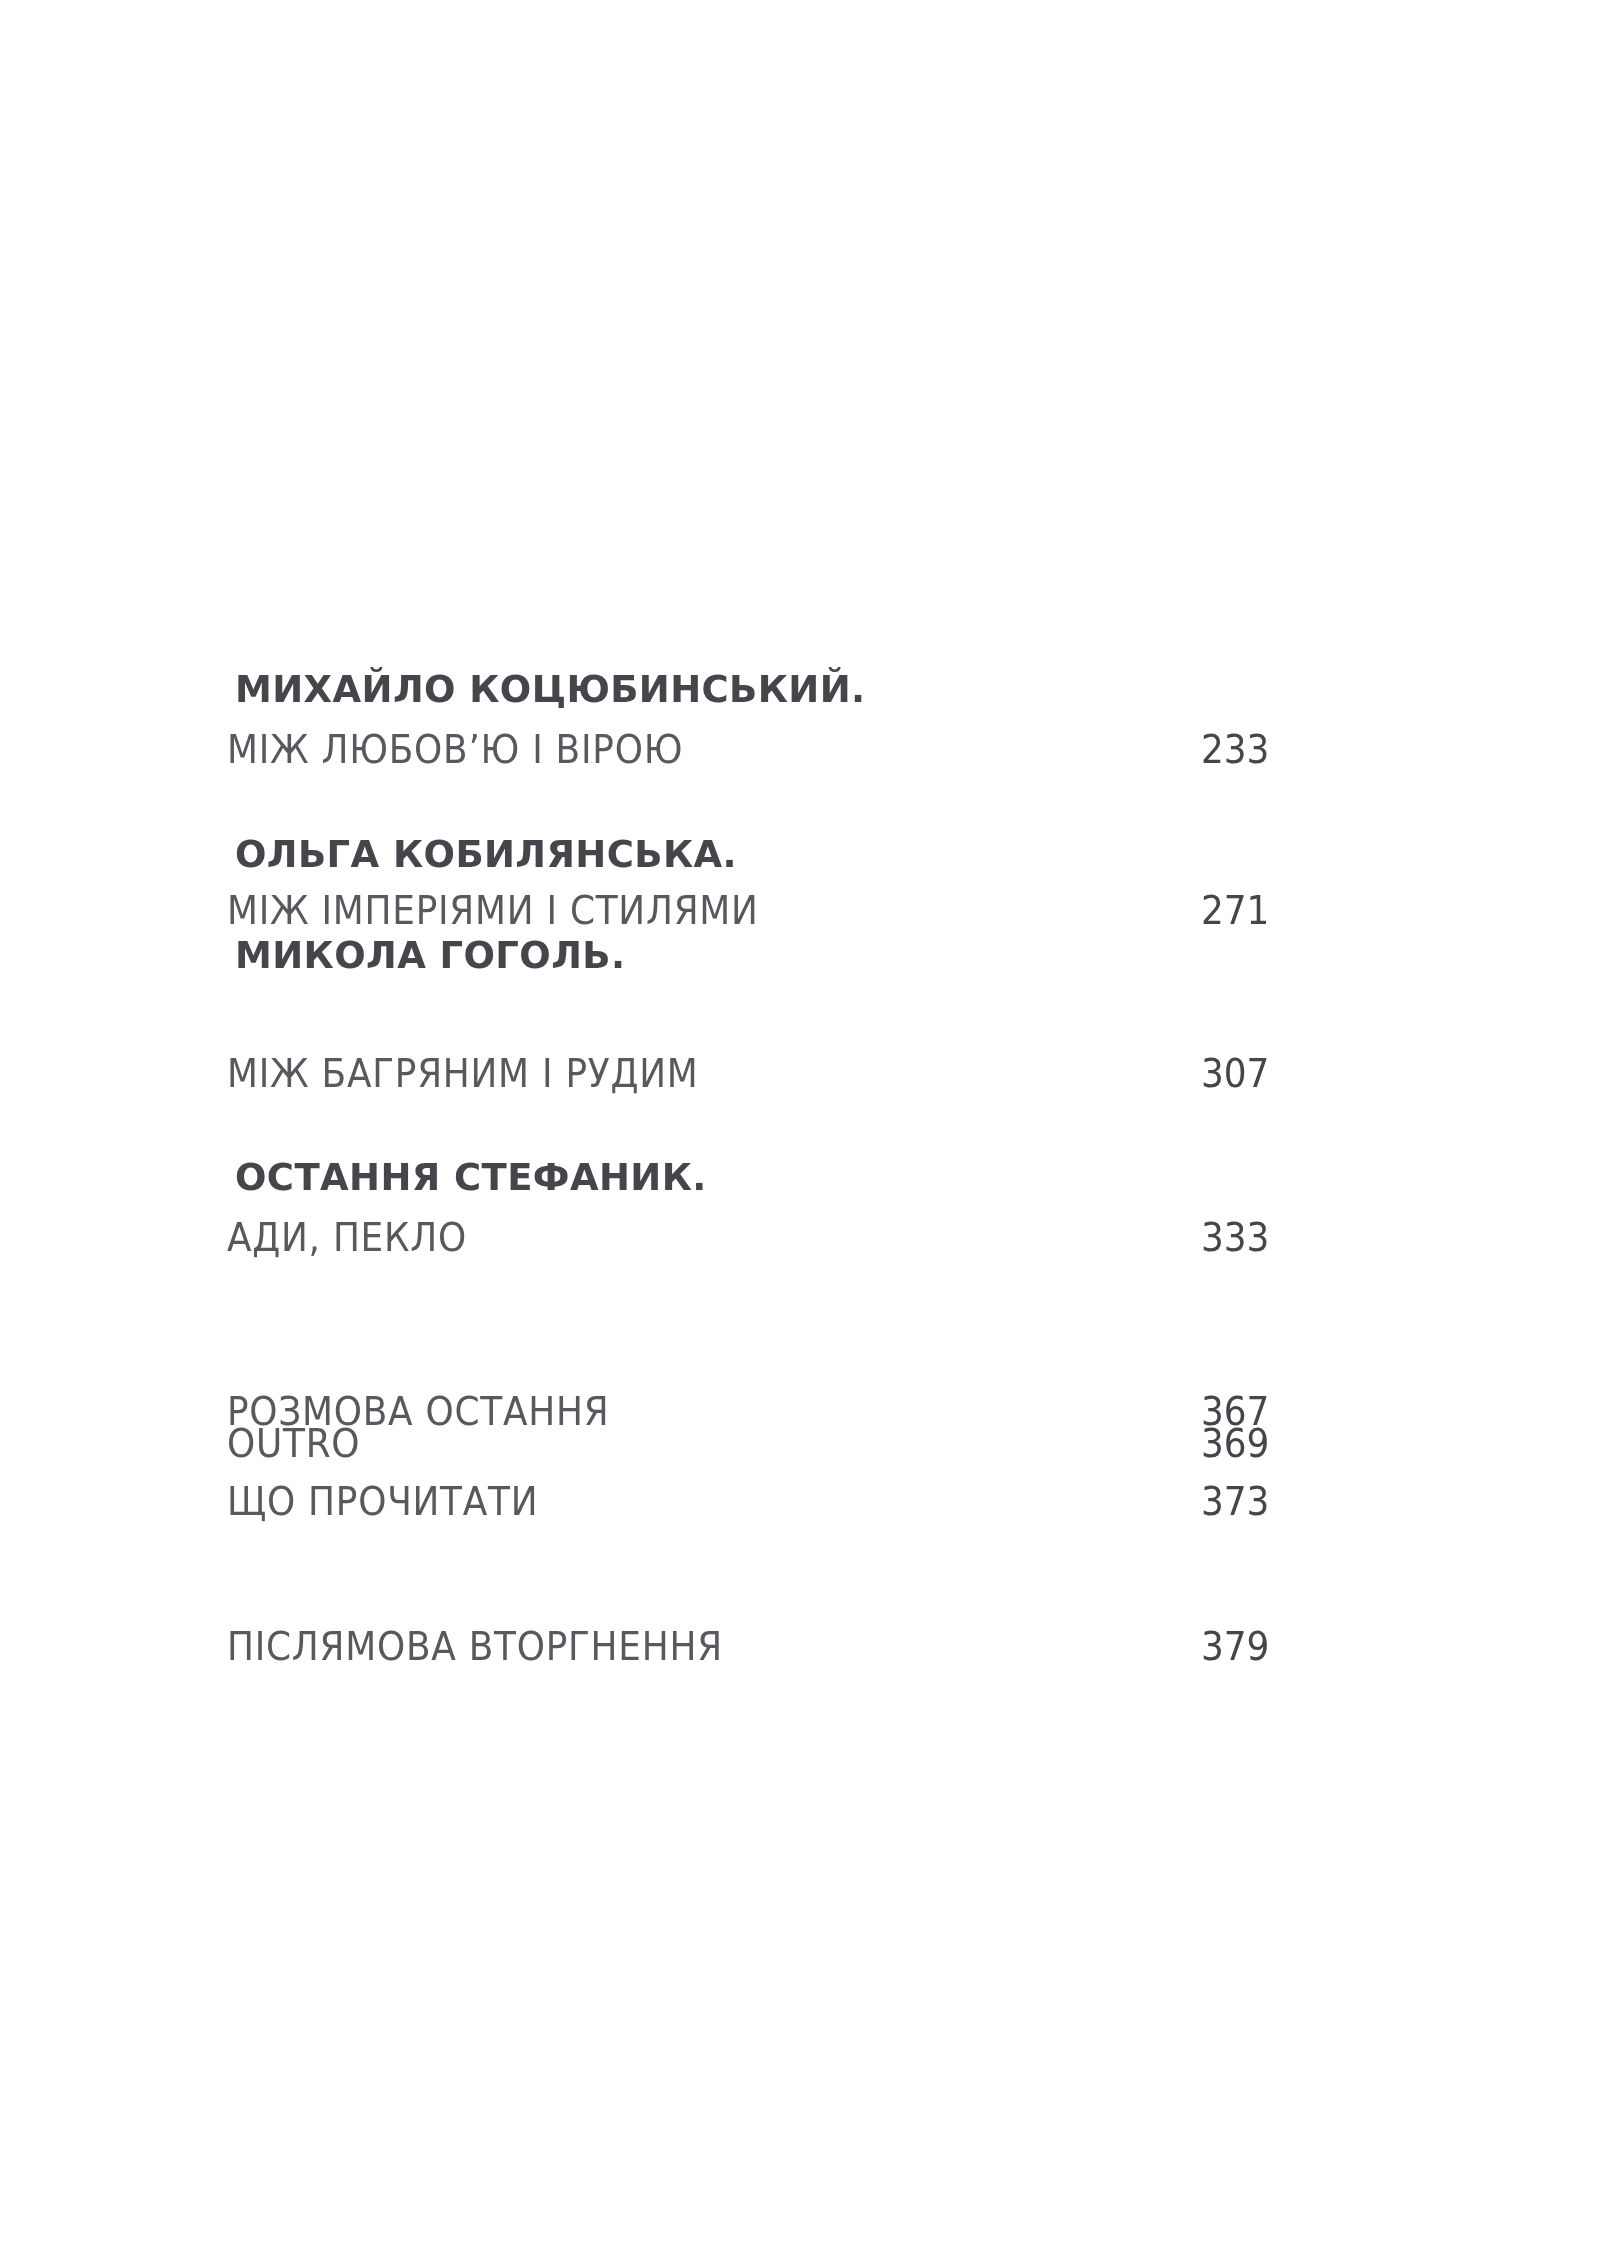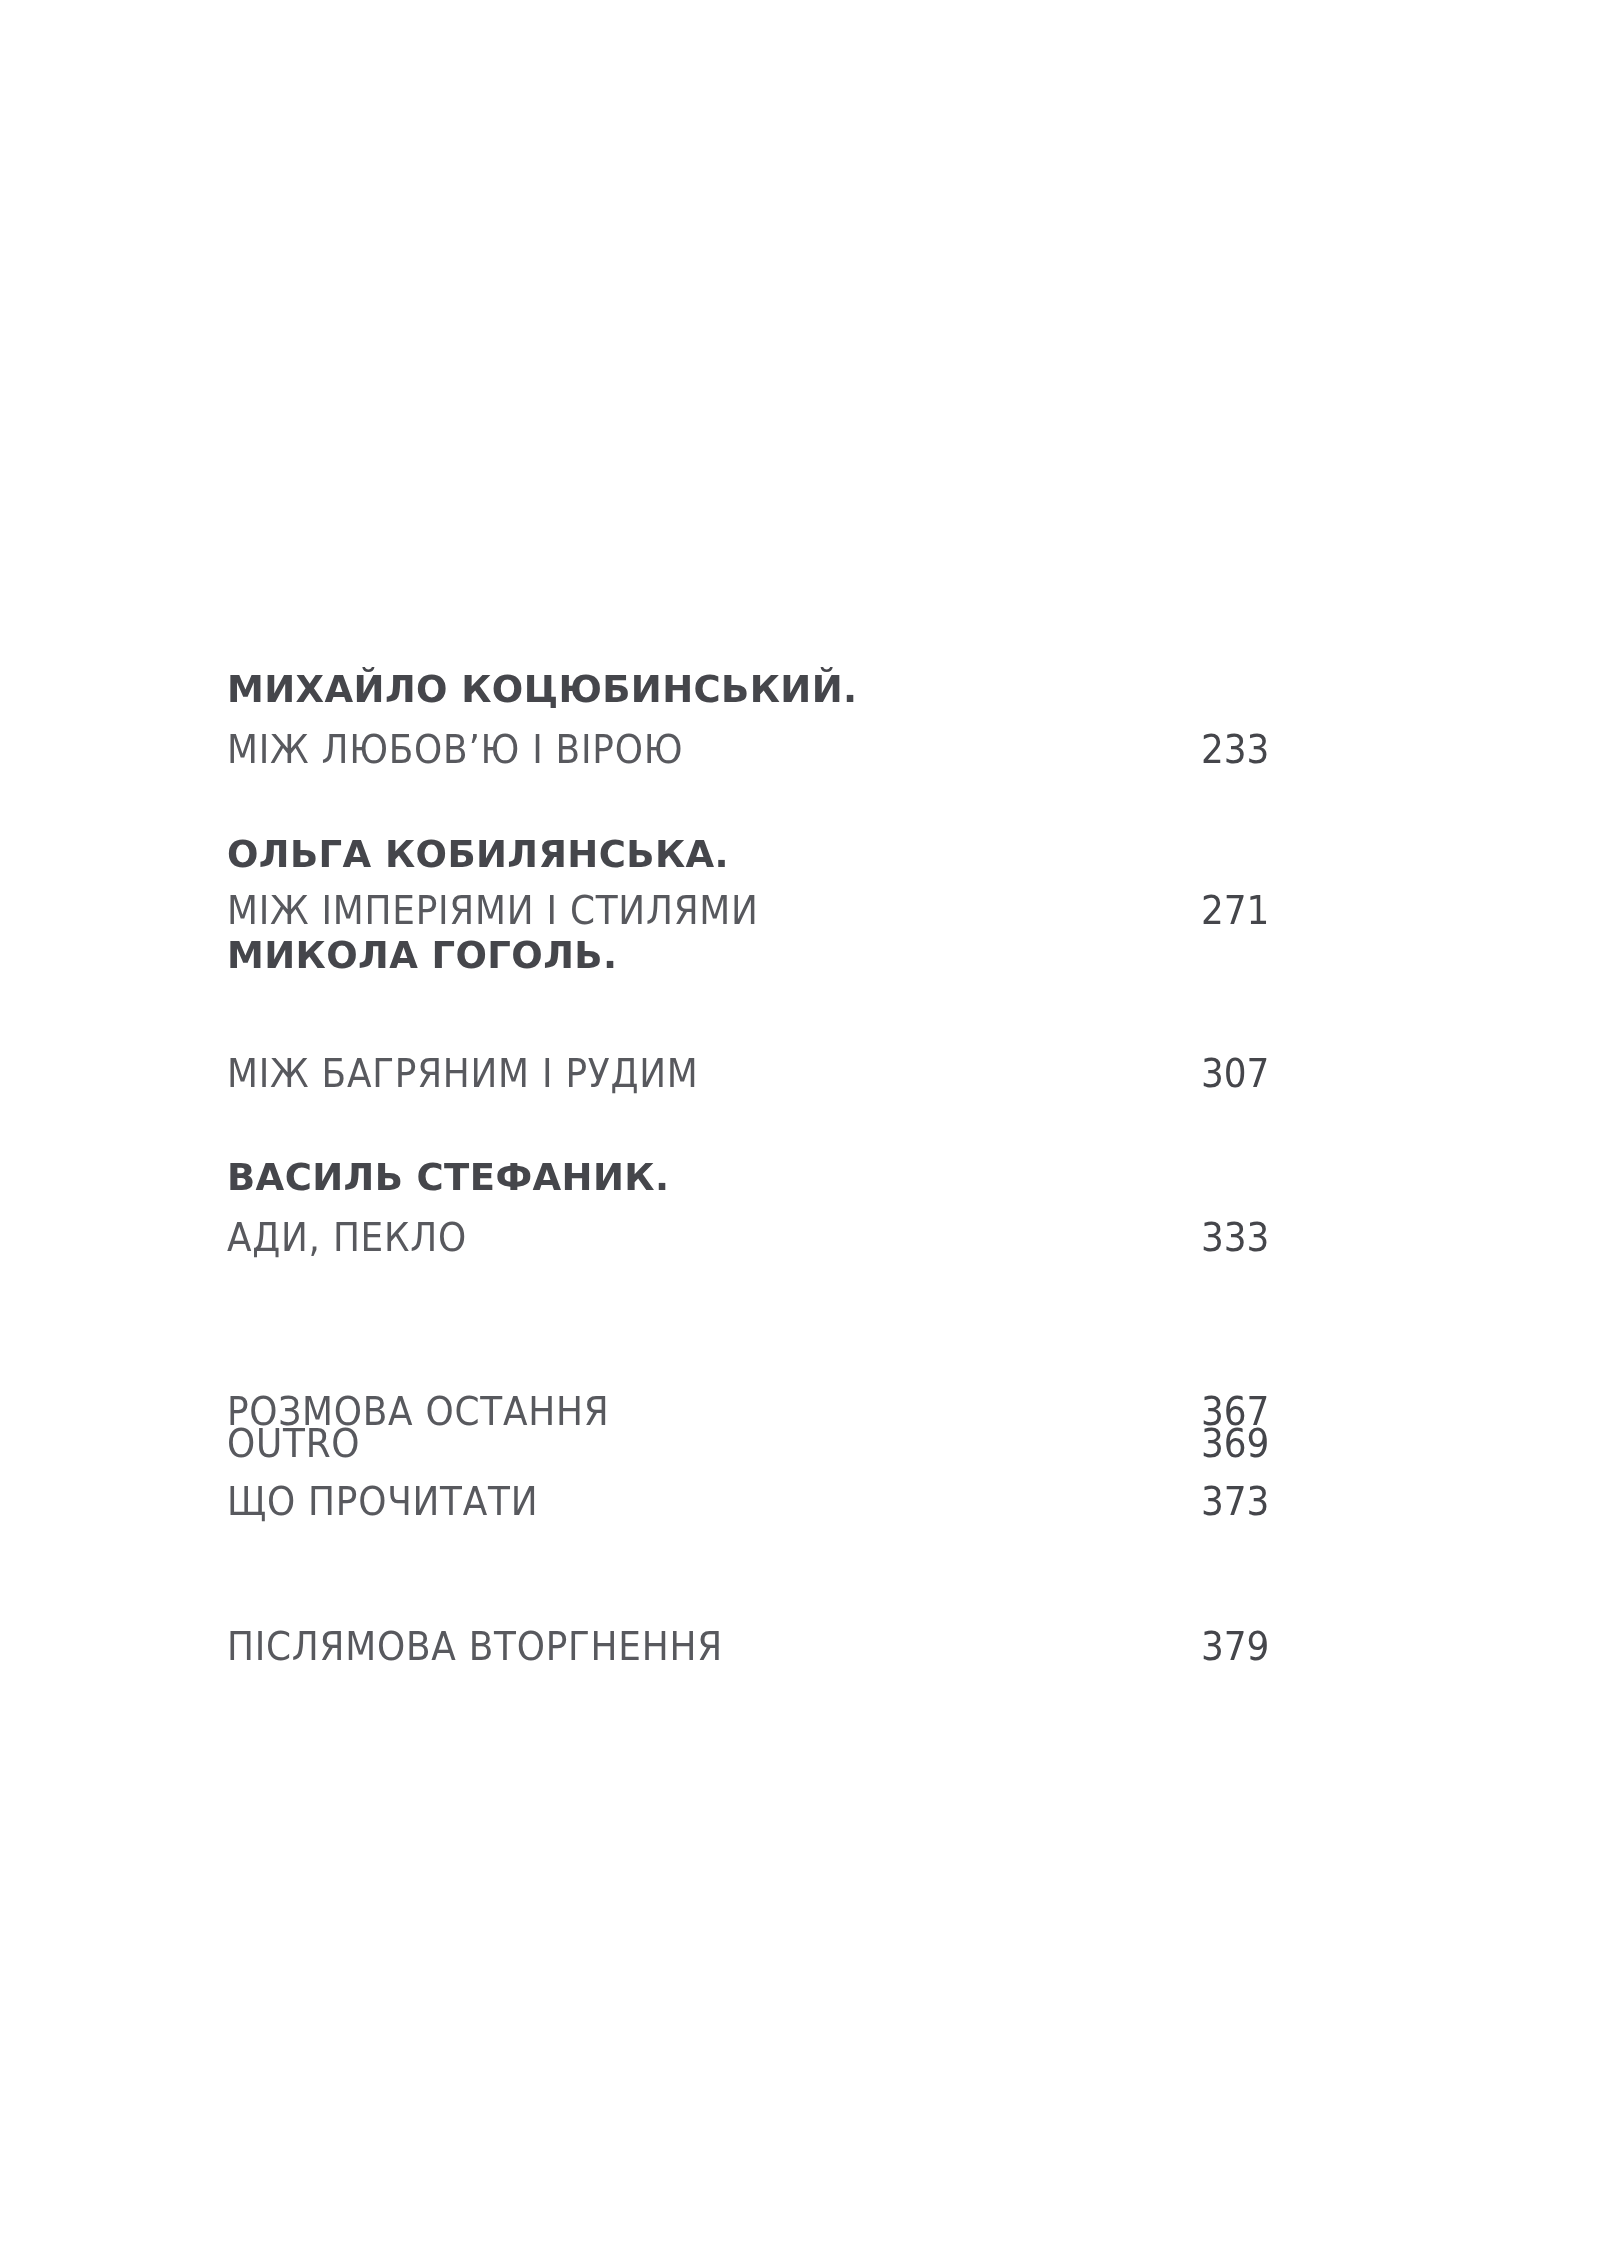--- a/index.html
+++ b/index.html
@@ -1,20 +1,20 @@
 <!DOCTYPE html>
 <html style="font-size:13.5px"><head>
 <meta charset="utf-8">
 <style>
   html, body { margin:0; padding:0; background:#ffffff; }
   body { width:1616px; height:2261px; position:relative; overflow:hidden;
          font-family:"DejaVu Sans", sans-serif; color:#4a4b50; }
   .line { position:absolute; left:227px; width:1042px; height:51px;
           display:flex; justify-content:space-between; align-items:center; }
-  .heading { font-weight:bold; font-size:37px; color:#45464b; letter-spacing:0.4px; }
+  .heading { font-weight:bold; font-size:37px; color:#45464b; letter-spacing:0.4px;margin-left:8px; }
   .title { font-weight:normal; font-size:39px; color:#58595e; letter-spacing:0.8px; font-family:"DejaVu Sans", sans-serif; transform:scaleX(0.92); transform-origin:left center; }
   .page { font-size:39px; color:#45464b; font-family:"DejaVu Sans", sans-serif; transform:scaleX(0.92); transform-origin:right center; }
 </style>
 </head>
 <body>
 
 <div>
   <div class="line" style="top:664px">
     <span class="heading">МИХАЙЛО КОЦЮБИНСЬКИЙ.</span>
   </div>
@@ -33,21 +33,21 @@
 
   <div class="line" style="top:930px">
     <span class="heading">МИКОЛА ГОГОЛЬ.</span>
   </div>
   <div class="line" style="top:1048px">
     <span class="title">МІЖ БАГРЯНИМ І РУДИМ</span>
     <span class="page">307</span>
   </div>
 
   <div class="line" style="top:1152px">
-    <span class="heading">ВАСИЛЬ СТЕФАНИК.</span>
+    <span class="heading">ОСТАННЯ СТЕФАНИК.</span>
   </div>
   <div class="line" style="top:1212px">
     <span class="title">АДИ, ПЕКЛО</span>
     <span class="page">333</span>
   </div>
 
   <div class="line" style="top:1386px">
     <span class="title">РОЗМОВА ОСТАННЯ</span>
     <span class="page">367</span>
   </div>

